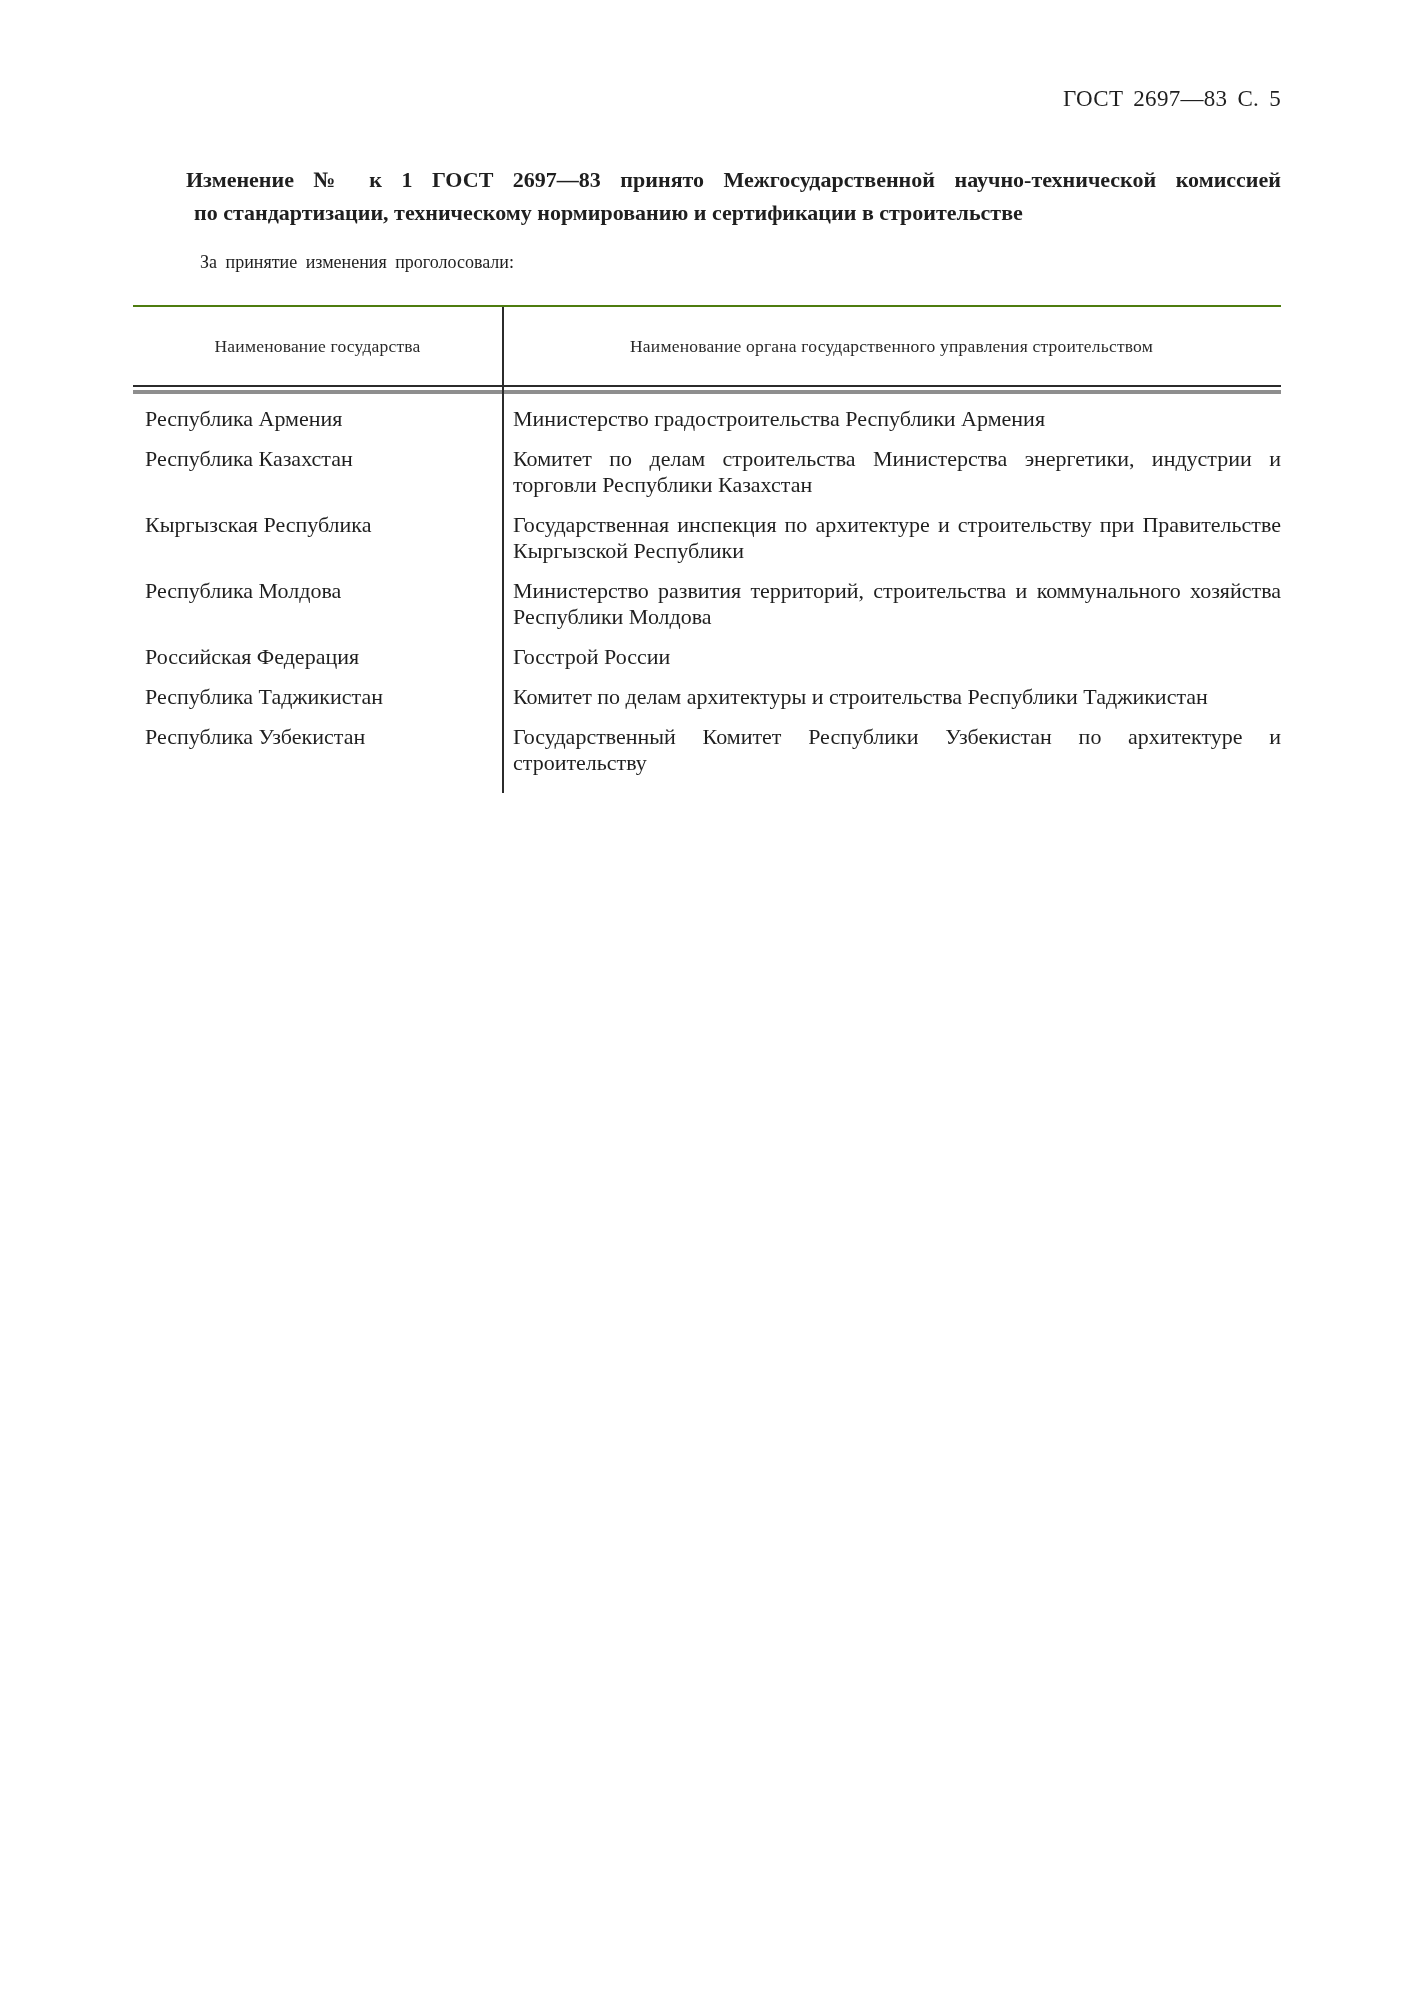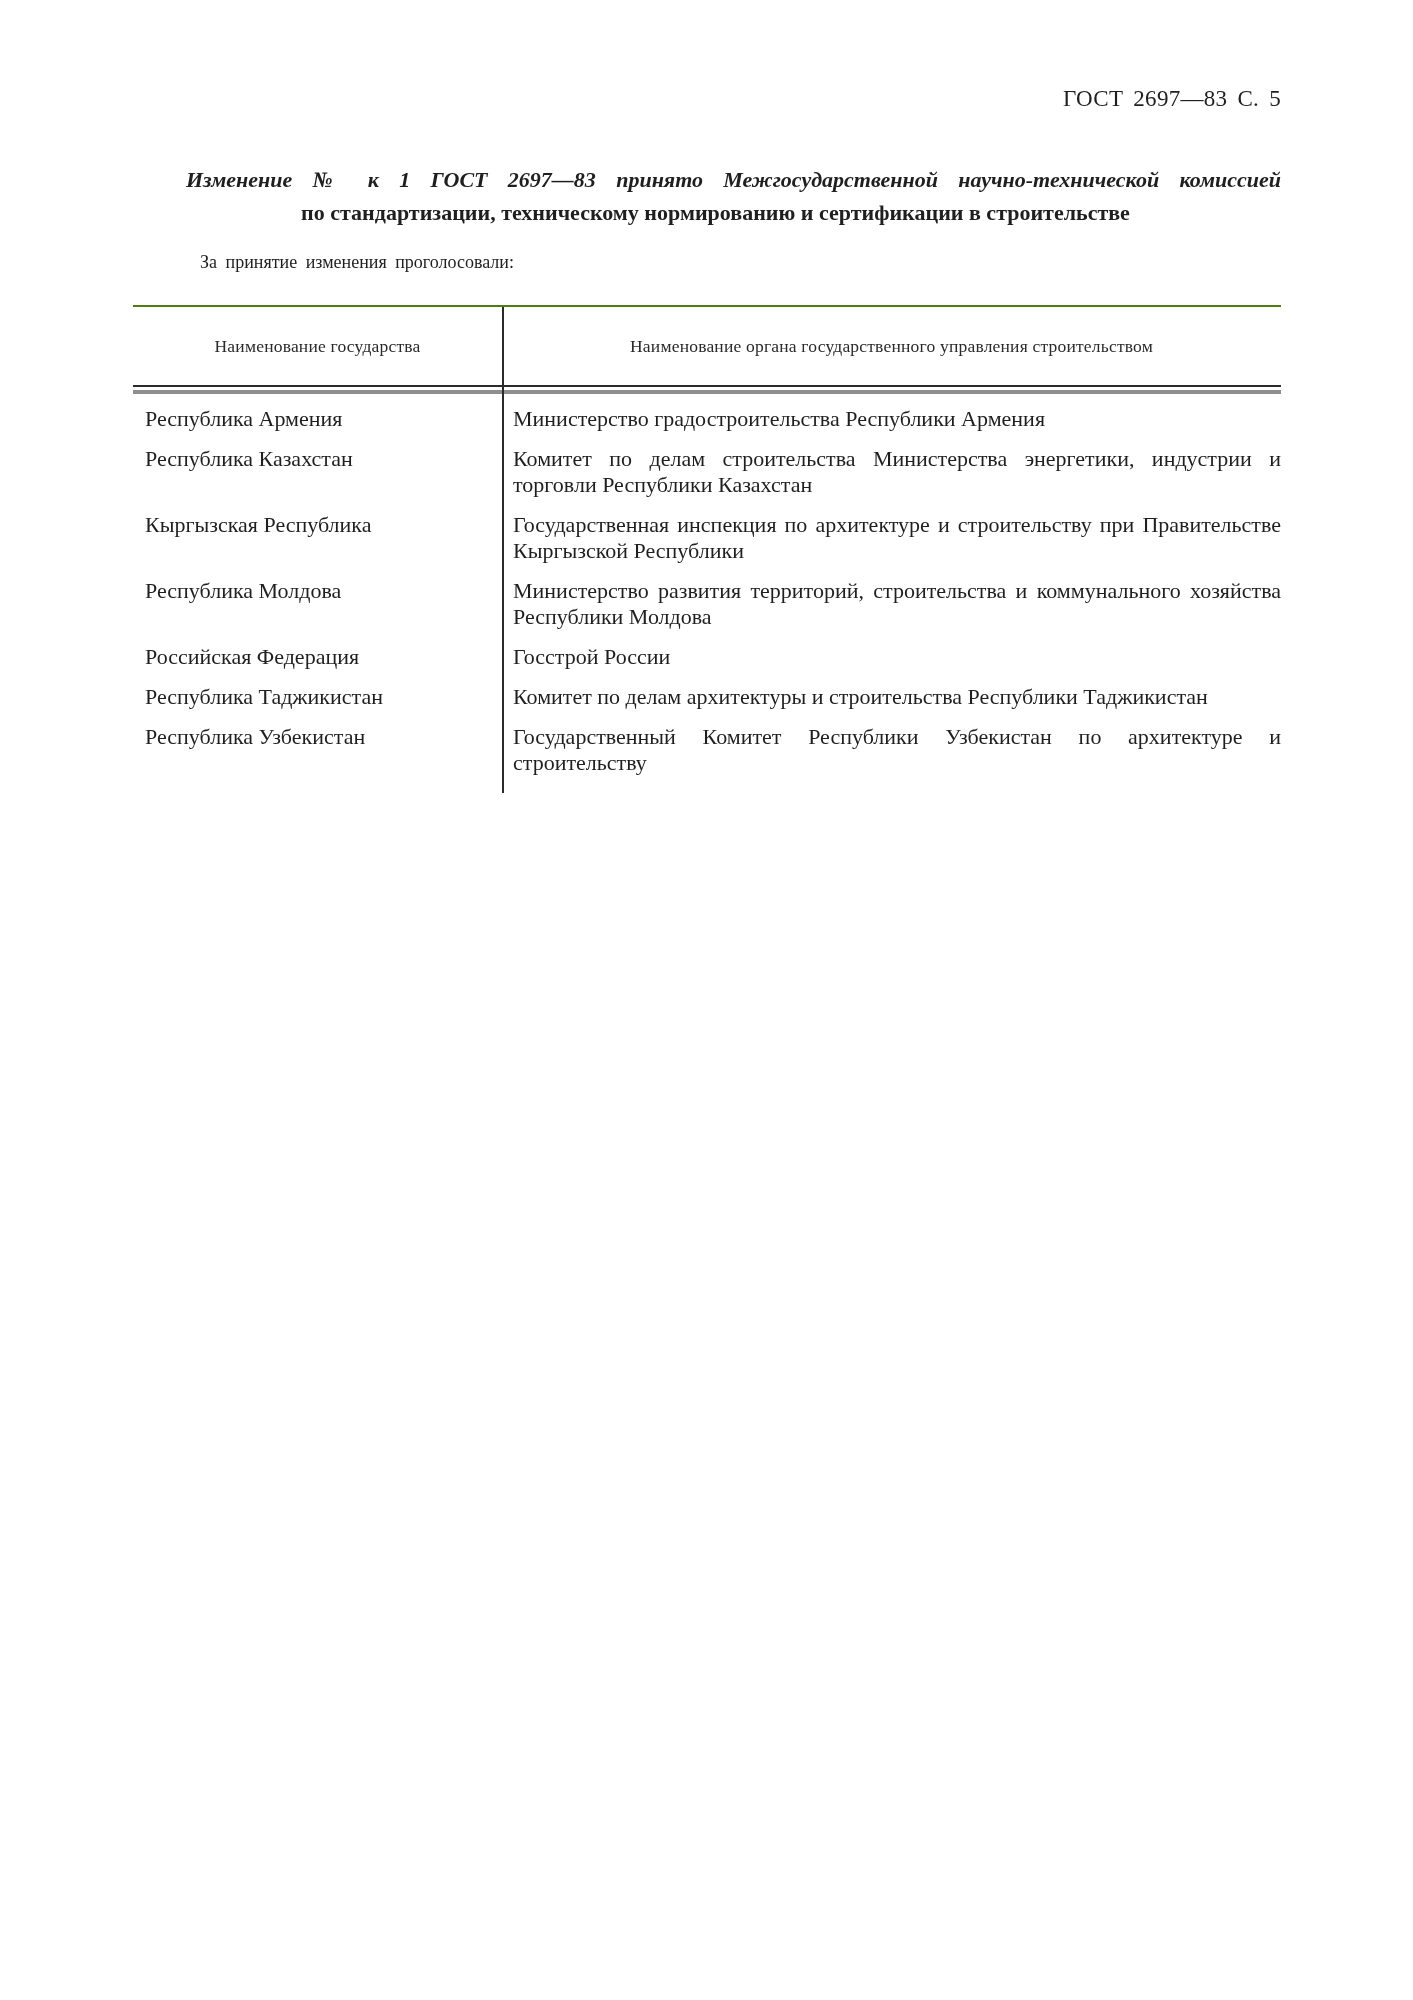--- a/index.html
+++ b/index.html
@@ -27,23 +27,22 @@
     position: absolute;
     top: 163px; left: 150px; width: 1131px;
     font-weight: bold;
     font-size: 22px;
     line-height: 33px;
   }
   .intro-line1 {
     text-indent: 36px;
     text-align: justify;
     text-align-last: justify;
-    font-style: italic;
   }
-  .intro-line2 { text-align: center; }
+  .intro-line2 { text-align: left; margin-left: 44px; }
 
   .vote-line {
     position: absolute;
     top: 252px; left: 150px; width: 1131px;
     font-size: 18px;
     text-indent: 50px;
     word-spacing: 4px;
   }
 
   .doc-table {

